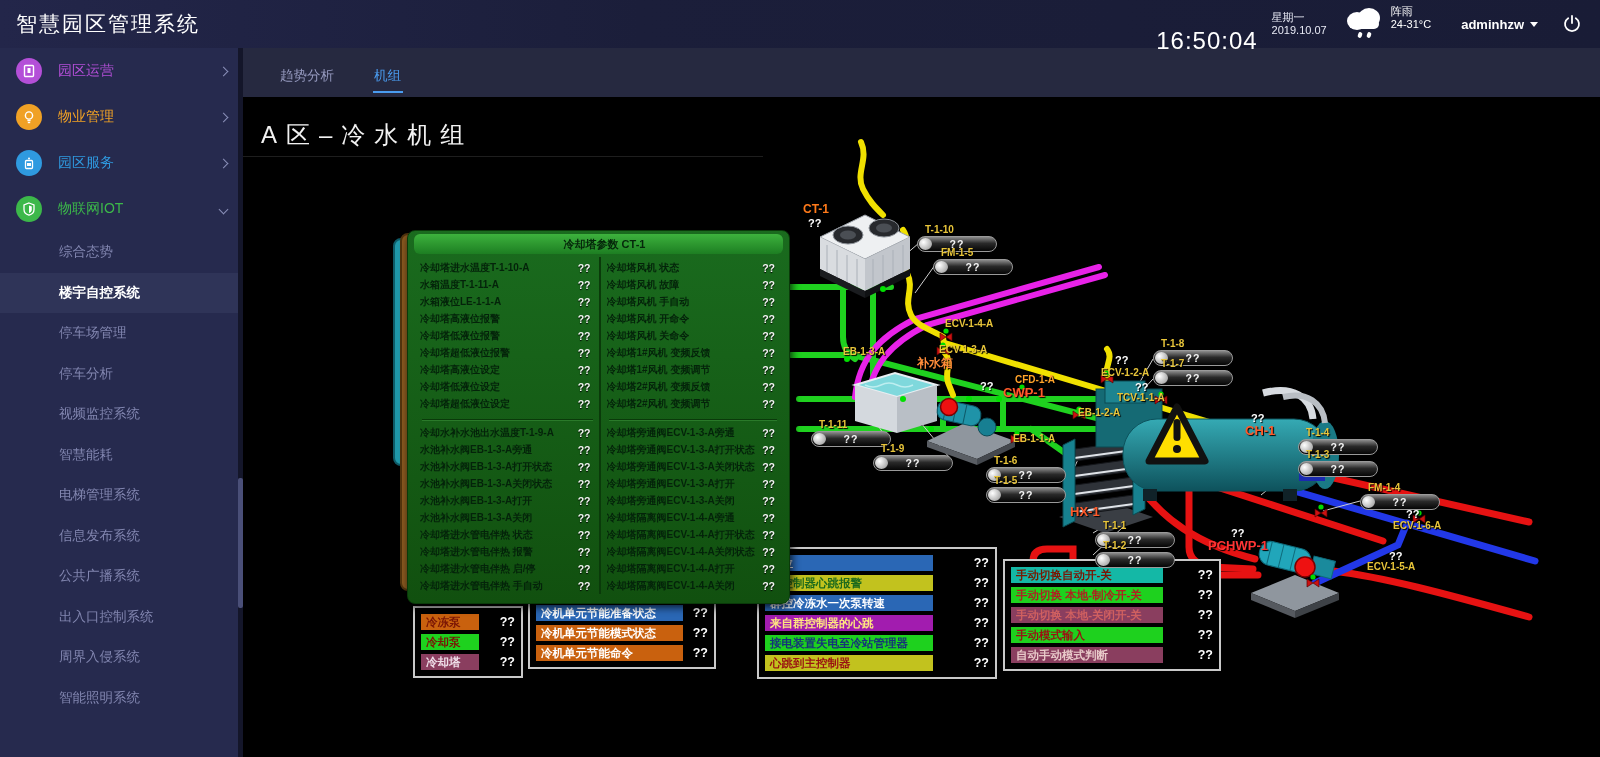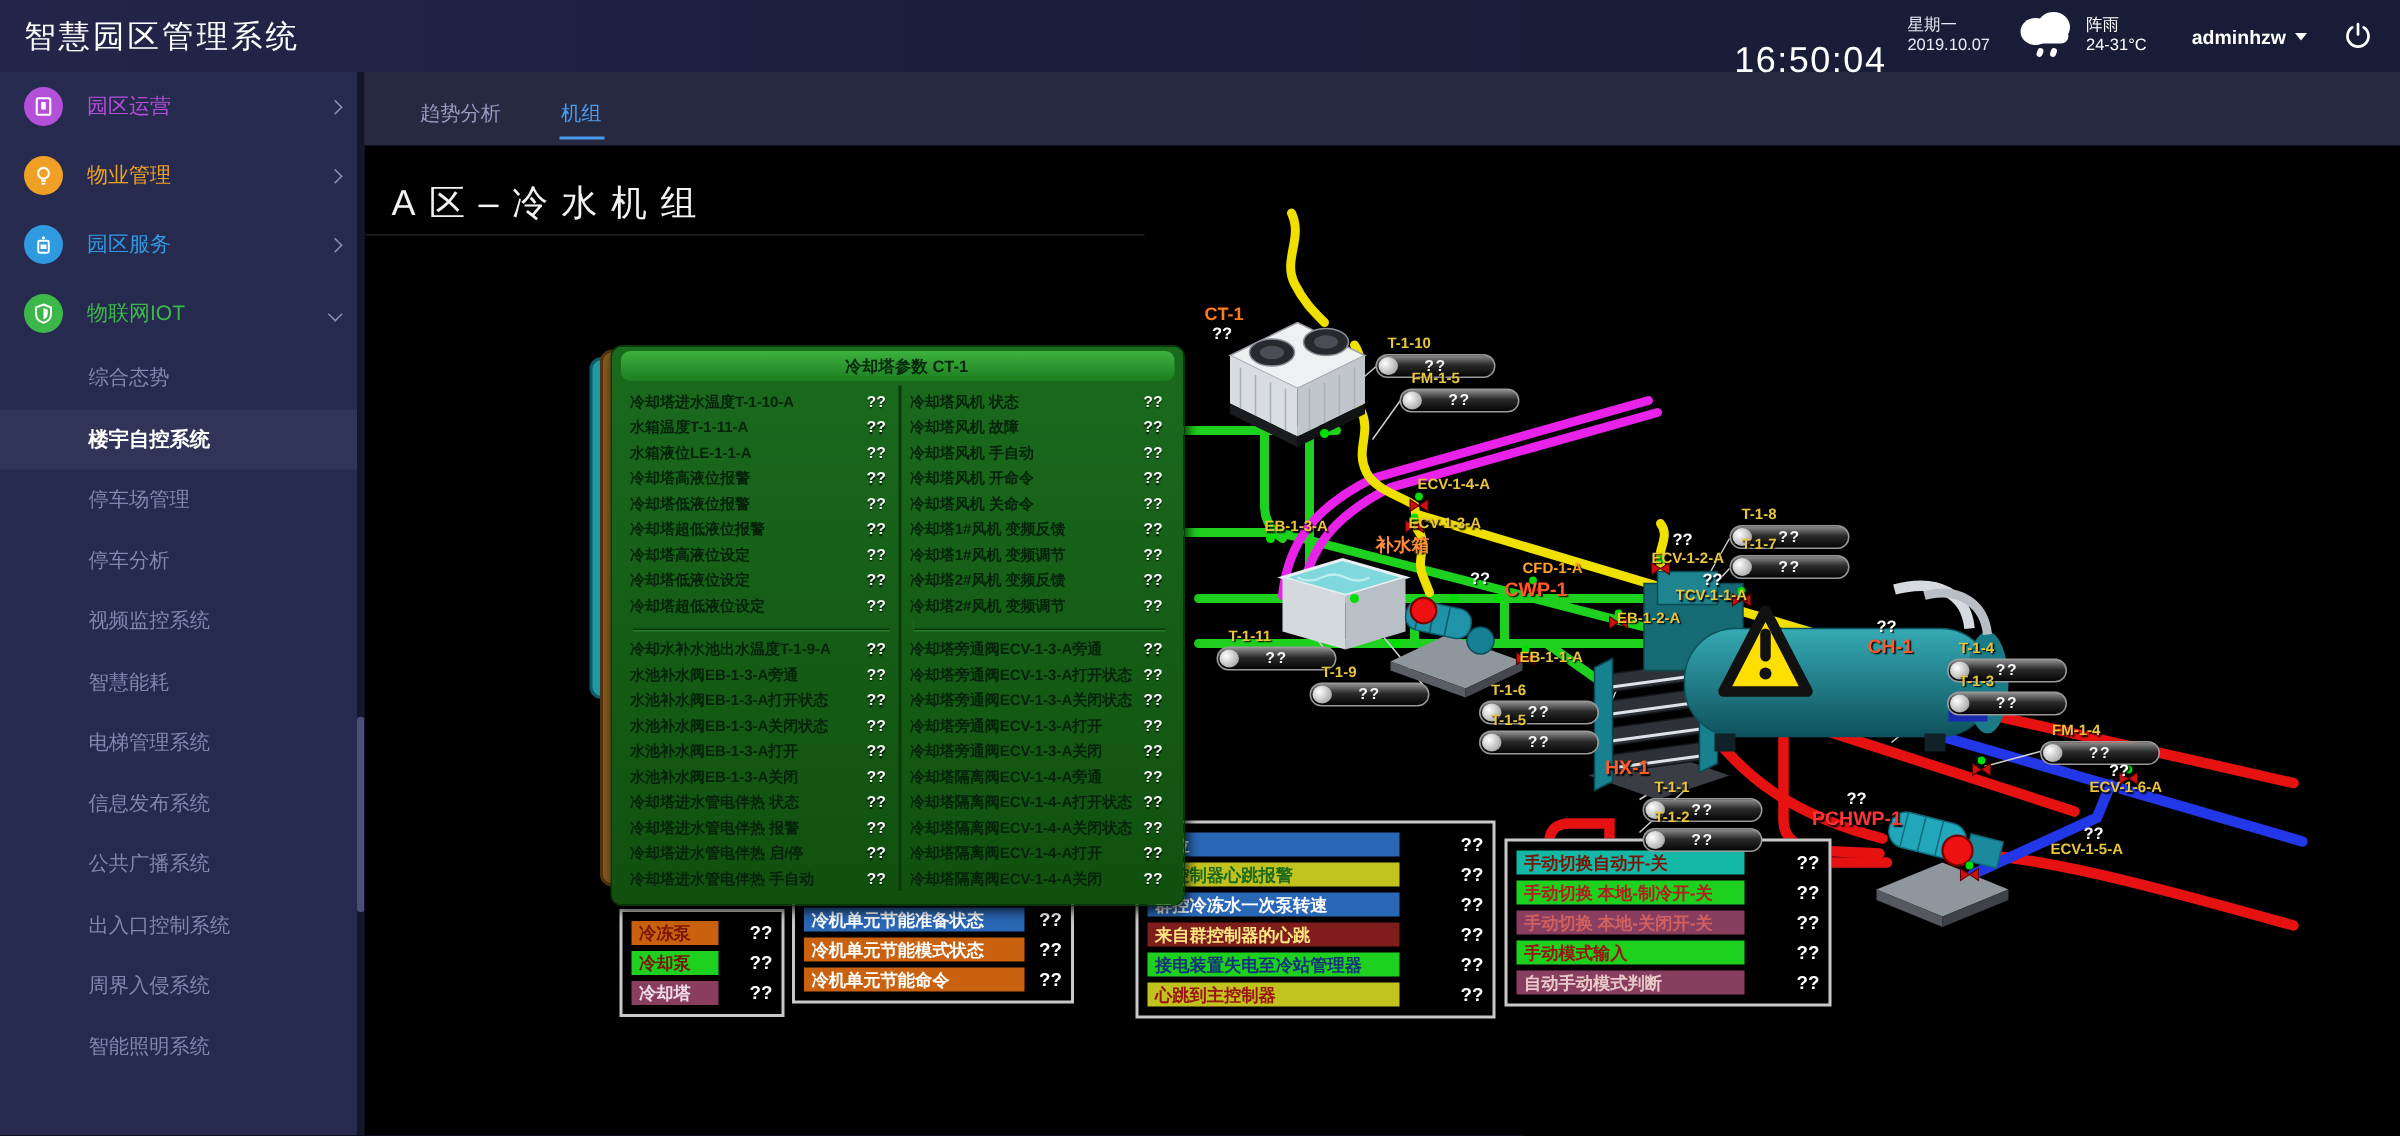--- a/index.html
+++ b/index.html
@@ -4,21 +4,21 @@
 <style>
   html,body{margin:0;padding:0;background:#0b0c16;}
   *{box-sizing:border-box;font-family:"Liberation Sans","DejaVu Sans",sans-serif;}
   .app{width:1600px;height:757px;overflow:hidden;display:flex;flex-direction:column;background:#1e2140;}
   
   .hdr{height:48px;flex:0 0 48px;display:flex;align-items:center;background:linear-gradient(90deg,#23264a 0,#1b1e3a 40%,#191c36 100%);color:#fff;position:relative;z-index:20;}
   .hdr-title{font-size:21px;letter-spacing:2px;padding-left:16px;font-weight:400;}
   .hdr-right{margin-left:auto;display:flex;align-items:center;gap:14px;padding-right:18px;}
   .clock{font-size:24px;font-weight:normal;letter-spacing:1px;margin-top:34px;}
   .datebox{display:flex;flex-direction:column;font-size:11px;line-height:13px;color:#e8eaf5;}
-  .weatherbox{display:flex;align-items:center;gap:6px;}
+  .weatherbox{display:flex;gap:6px;}
   .wx-txt{display:flex;flex-direction:column;font-size:11px;line-height:13px;}
   .usermenu{display:flex;align-items:center;gap:6px;font-size:13px;font-weight:bold;margin-left:16px;cursor:pointer;}
   .caret{width:0;height:0;border-left:4px solid transparent;border-right:4px solid transparent;border-top:5px solid #fff;}
   .pwr{margin-left:10px;cursor:pointer;display:flex;align-items:center;}
   
   .bdy{flex:1;display:flex;min-height:0;}
   .side{width:243px;flex:0 0 243px;background:#262a4e;position:relative;overflow:hidden;}
   .nav-item{height:46px;display:flex;align-items:center;padding:0 16px;color:#d3d6f0;font-size:14px;cursor:pointer;}
   .nav-ico{width:26px;height:26px;border-radius:50%;display:flex;align-items:center;justify-content:center;margin-right:16px;flex:0 0 26px;}
   .nav-ico svg{display:none;}
@@ -625,21 +625,21 @@
           </div>
             <div class="io-row">
             <span class="chip" style="background: rgb(194, 194, 30); color: rgb(28, 106, 28);">主控制器心跳报警</span>
             <b class="io-v">??</b>
           </div>
             <div class="io-row">
             <span class="chip" style="background: rgb(42, 103, 181); color: rgb(255, 255, 255);">群控冷冻水一次泵转速</span>
             <b class="io-v">??</b>
           </div>
             <div class="io-row">
-            <span class="chip" style="background: #7f1d1d; color: rgb(255, 230, 128);">来自群控制器的心跳</span>
+            <span class="chip" style="background: #a21caf; color: rgb(255, 230, 128);">来自群控制器的心跳</span>
             <b class="io-v">??</b>
           </div>
             <div class="io-row">
             <span class="chip" style="background: rgb(30, 209, 30); color: rgb(21, 51, 122);">接电装置失电至冷站管理器</span>
             <b class="io-v">??</b>
           </div>
             <div class="io-row">
             <span class="chip" style="background: rgb(194, 194, 30); color: rgb(154, 18, 18);">心跳到主控制器</span>
             <b class="io-v">??</b>
           </div>

